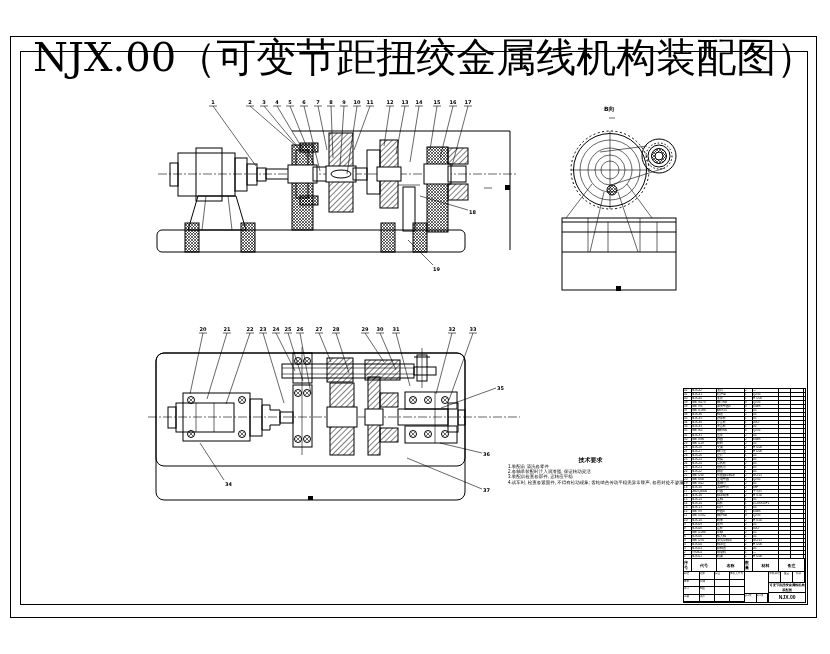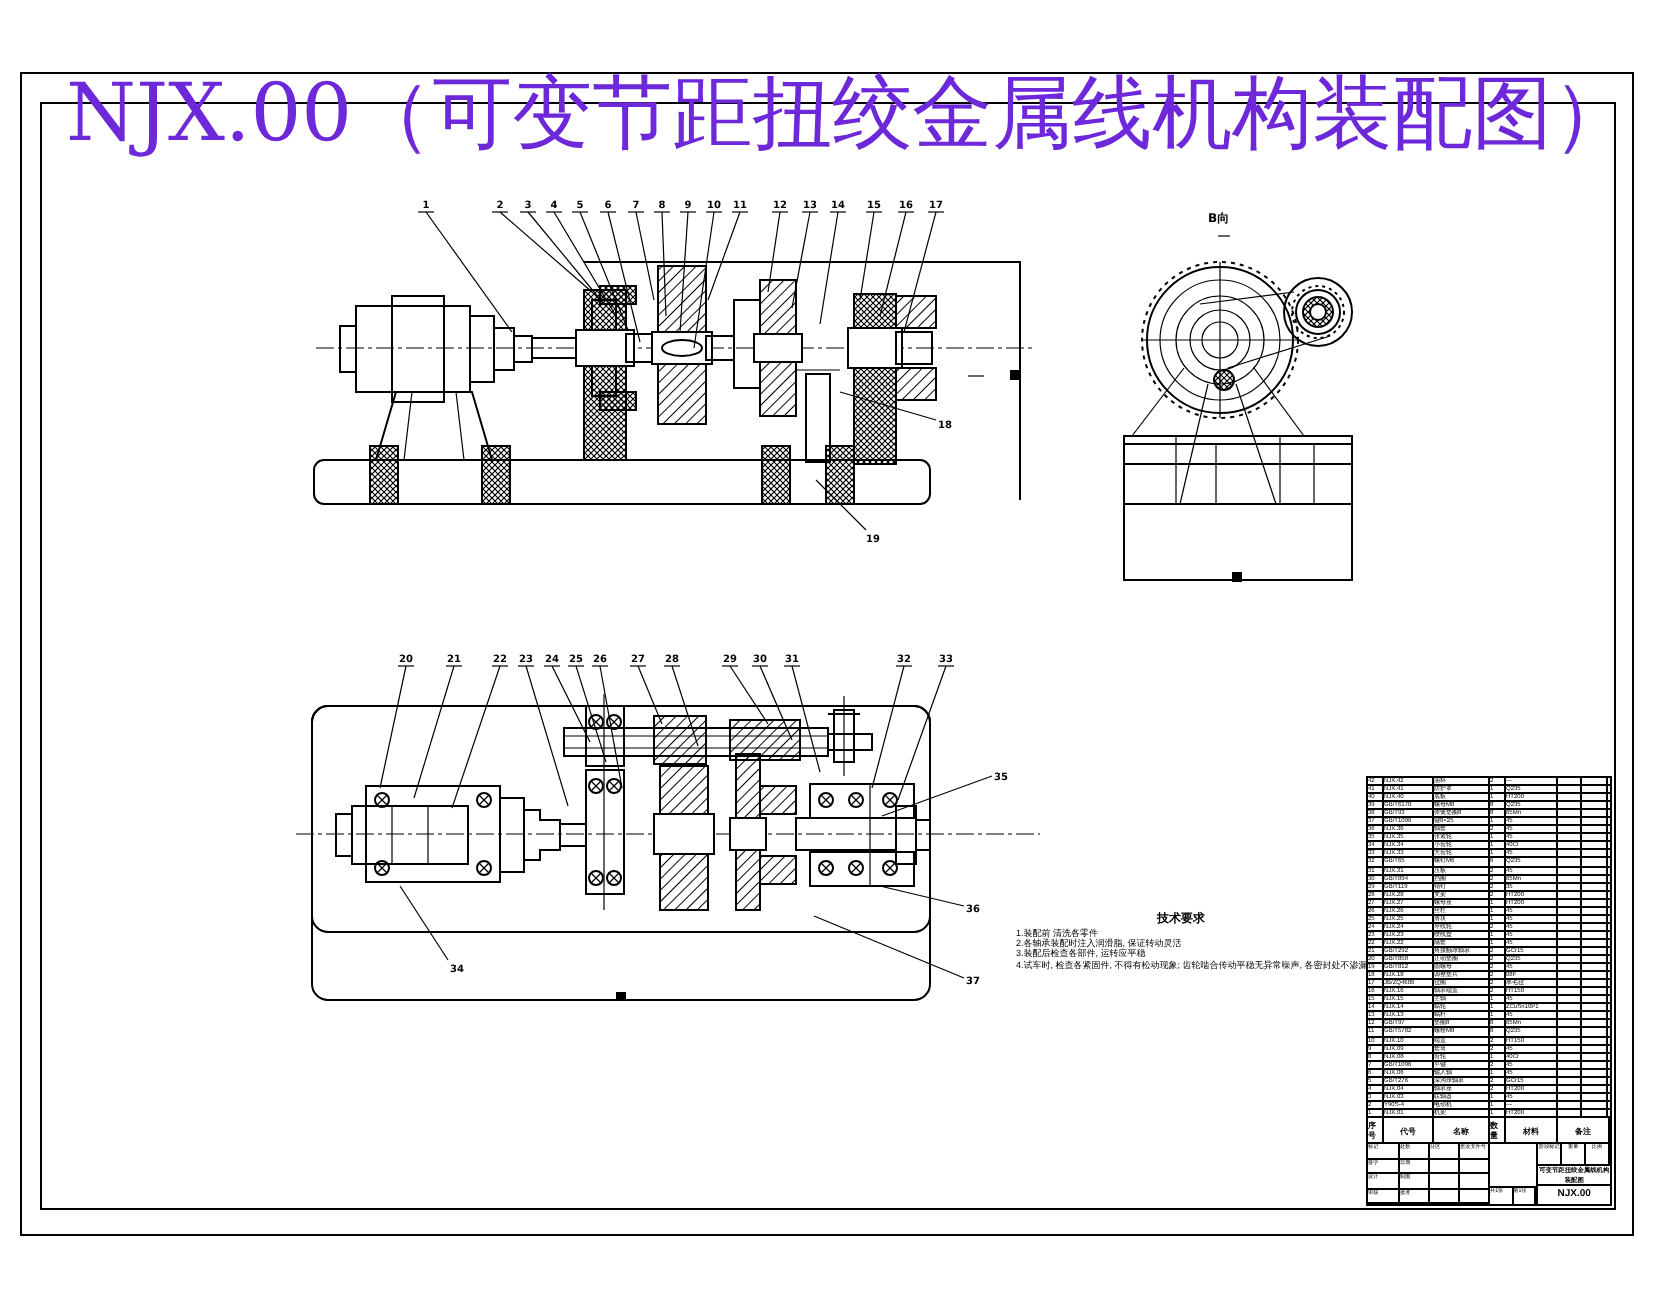--- a/index.html
+++ b/index.html
@@ -1,21 +1,21 @@
 <!DOCTYPE html>
 <html><head>
 <meta charset="utf-8">
 <style>
   html,body{margin:0;padding:0;background:#fff;}
   .page{position:relative;width:830px;height:654px;background:#fff;overflow:hidden;
         font-family:"Liberation Sans",sans-serif;color:#000;}
   .outer-border{position:absolute;left:10px;top:36px;width:805px;height:580px;border:1px solid #000;}
   .inner-frame{position:absolute;left:20px;top:51px;width:786px;height:552px;border:1px solid #000;}
   .title{position:absolute;left:33px;top:37px;font-family:"DejaVu Serif","Liberation Serif",serif;
-         font-size:40px;line-height:40px;color:#6d28d9;white-space:nowrap;font-weight:400;z-index:5;}
+         font-size:40px;line-height:40px;color:#000000;white-space:nowrap;font-weight:400;z-index:5;}
   svg text{font-family:"DejaVu Sans",sans-serif;}
   .s{stroke:#000;stroke-width:1;}
   .t{stroke:#000;stroke-width:.6;}
   .cl{stroke:#000;stroke-width:.6;stroke-dasharray:9 2 2 2;fill:none;}
   .ct{font-size:5px;font-weight:bold;}
   
   .notes{position:absolute;left:508px;top:457px;width:185px;z-index:4;}
   .notes-title{width:165px;text-align:center;font-size:6px;font-weight:bold;line-height:7px;}
   .note-line{font-size:4.5px;line-height:5.2px;white-space:nowrap;overflow:hidden;letter-spacing:0;}
   

